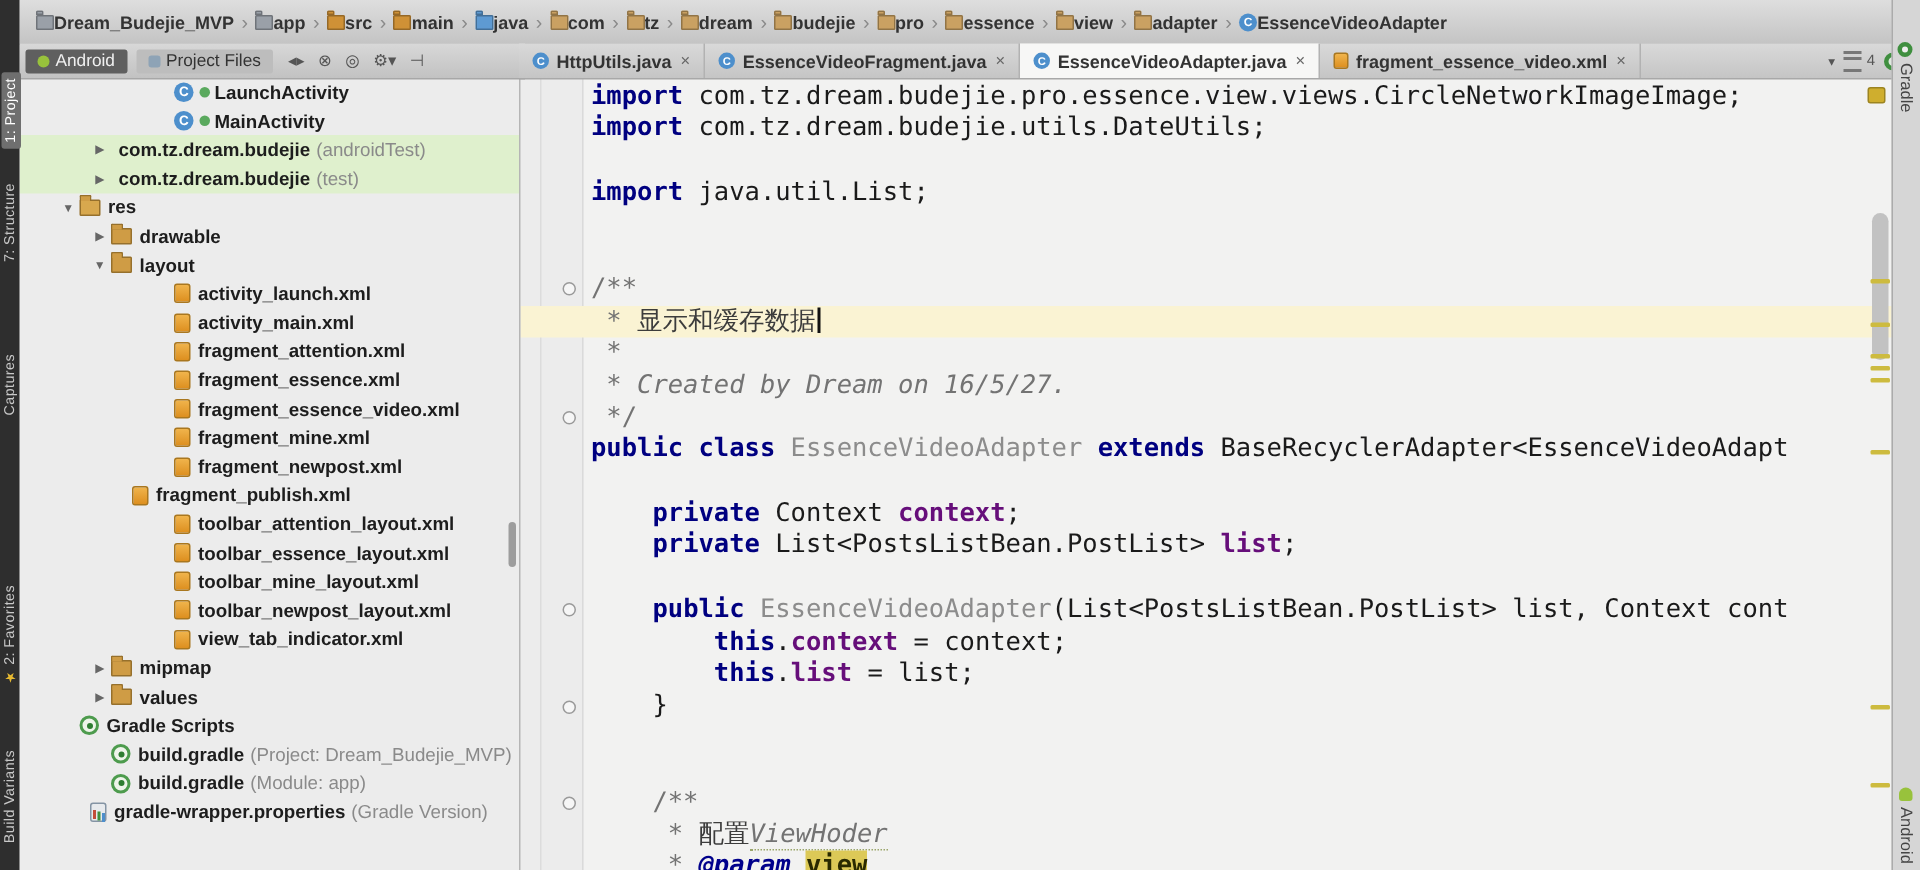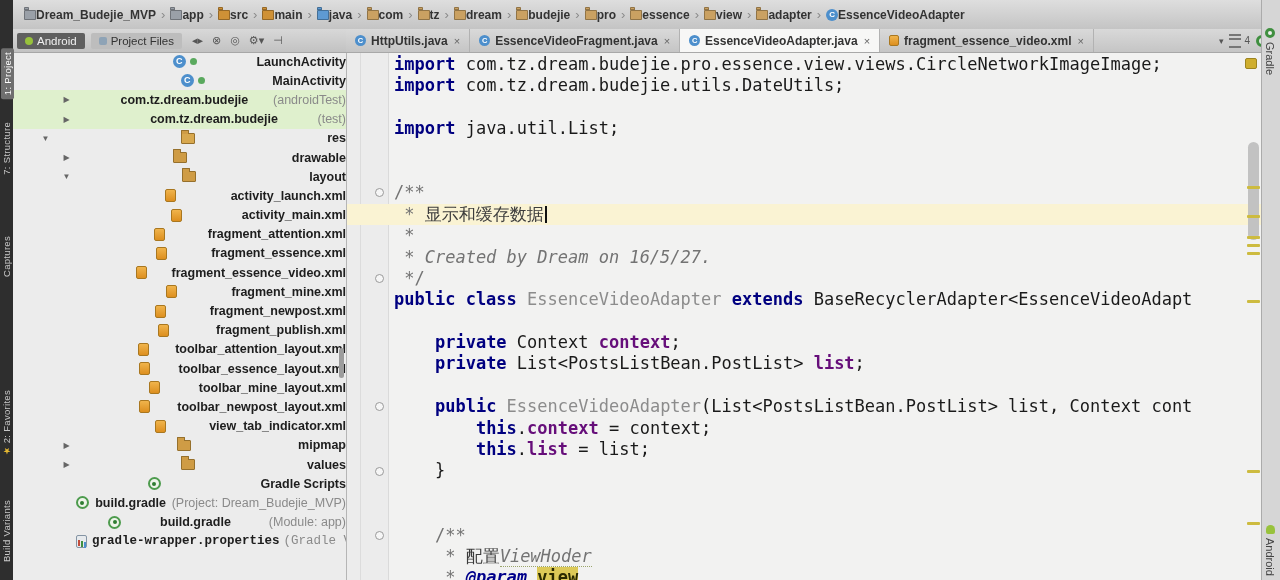--- a/index.html
+++ b/index.html
@@ -63,21 +63,21 @@
   .tab-extras{margin-left:auto;display:flex;align-items:center;gap:6px;padding-right:4px;color:#555;}
   .tx-drop{font-size:9px;}
   .tx-list{position:relative;width:12px;height:10px;border-top:2px solid #777;border-bottom:2px solid #777;}
   .tx-list::before{content:"";position:absolute;left:0;top:2px;right:0;height:2px;background:#777;}
   .tx-count{font-size:10px;margin-left:-3px;}
   .tx-green{width:12px;height:12px;border-radius:50%;border:3px solid #3f8f3f;box-sizing:border-box;background:#dfe9df;}
 
   
   .tree{position:absolute;left:13px;top:52px;width:333px;bottom:0;background:#ececec;overflow:hidden;
         border-right:1px solid #b5b5b5;z-index:4;}
-  .trow{display:flex;align-items:center;height:19.2px;white-space:nowrap;font-size:12.5px;color:#1d1d1d;justify-content:space-between;}
+  .trow{display:flex;align-items:center;height:19.2px;white-space:nowrap;font-size:12.5px;color:#1d1d1d;}
   .trow.bg-green{background:#dff0cd;}
   .trow.sel{background:#a9a9a9;}
   .tarrow{width:15px;flex:0 0 auto;font-size:8px;color:#666;text-align:center;}
   .tlb{font-weight:bold;}
   .tsf{color:#8a8a8a;margin-left:4px;}
   .tic{flex:0 0 auto;margin-right:5px;}
   .ic-class{width:13px;height:13px;border-radius:50%;background:#4d8fcc;color:#fff;position:relative;
             font:bold 9px/13px "Liberation Sans",sans-serif;text-align:center;margin-right:14px;}
   .ic-class::after{content:"C";}
   .ic-class::before{content:"";position:absolute;right:-11px;top:3px;width:7px;height:7px;border-radius:50%;
@@ -337,21 +337,21 @@
       <div class="trow" style="padding-left: 88px;">
         <span class="tarrow"></span>
         <span class="tic ic-xml"></span>
         <span class="tlb">fragment_mine.xml</span>
       </div>
       <div class="trow" style="padding-left: 88px;">
         <span class="tarrow"></span>
         <span class="tic ic-xml"></span>
         <span class="tlb">fragment_newpost.xml</span>
       </div>
-      <div class="trow" style="padding-left: 88px;">
+      <div class="trow" style="padding-left: 60px;">
         <span class="tarrow"></span>
         <span class="tic ic-xml"></span>
         <span class="tlb">fragment_publish.xml</span>
       </div>
       <div class="trow" style="padding-left: 88px;">
         <span class="tarrow"></span>
         <span class="tic ic-xml"></span>
         <span class="tlb">toolbar_attention_layout.xml</span>
       </div>
       <div class="trow" style="padding-left: 88px;">
@@ -394,21 +394,21 @@
         <span class="tic ic-gradle"></span>
         <span class="tlb">build.gradle</span>
         <span class="tsf">(Project: Dream_Budejie_MVP)</span>
       </div>
       <div class="trow" style="padding-left: 46px;">
         <span class="tarrow"></span>
         <span class="tic ic-gradle"></span>
         <span class="tlb">build.gradle</span>
         <span class="tsf">(Module: app)</span>
       </div>
-      <div class="trow" style="padding-left: 48px; font-family: Liberation Mono, monospace;">
+      <div class="trow" style="padding-left: 32px;">
         <span class="tarrow"></span>
         <span class="tic ic-props"></span>
         <span class="tlb">gradle-wrapper.properties</span>
         <span class="tsf">(Gradle Version)</span>
       </div>
     </div>
 
   <div class="editor">
     <div class="gutter" id="gutter">
         <div class="fold" style="top: 136.4px;"></div>

